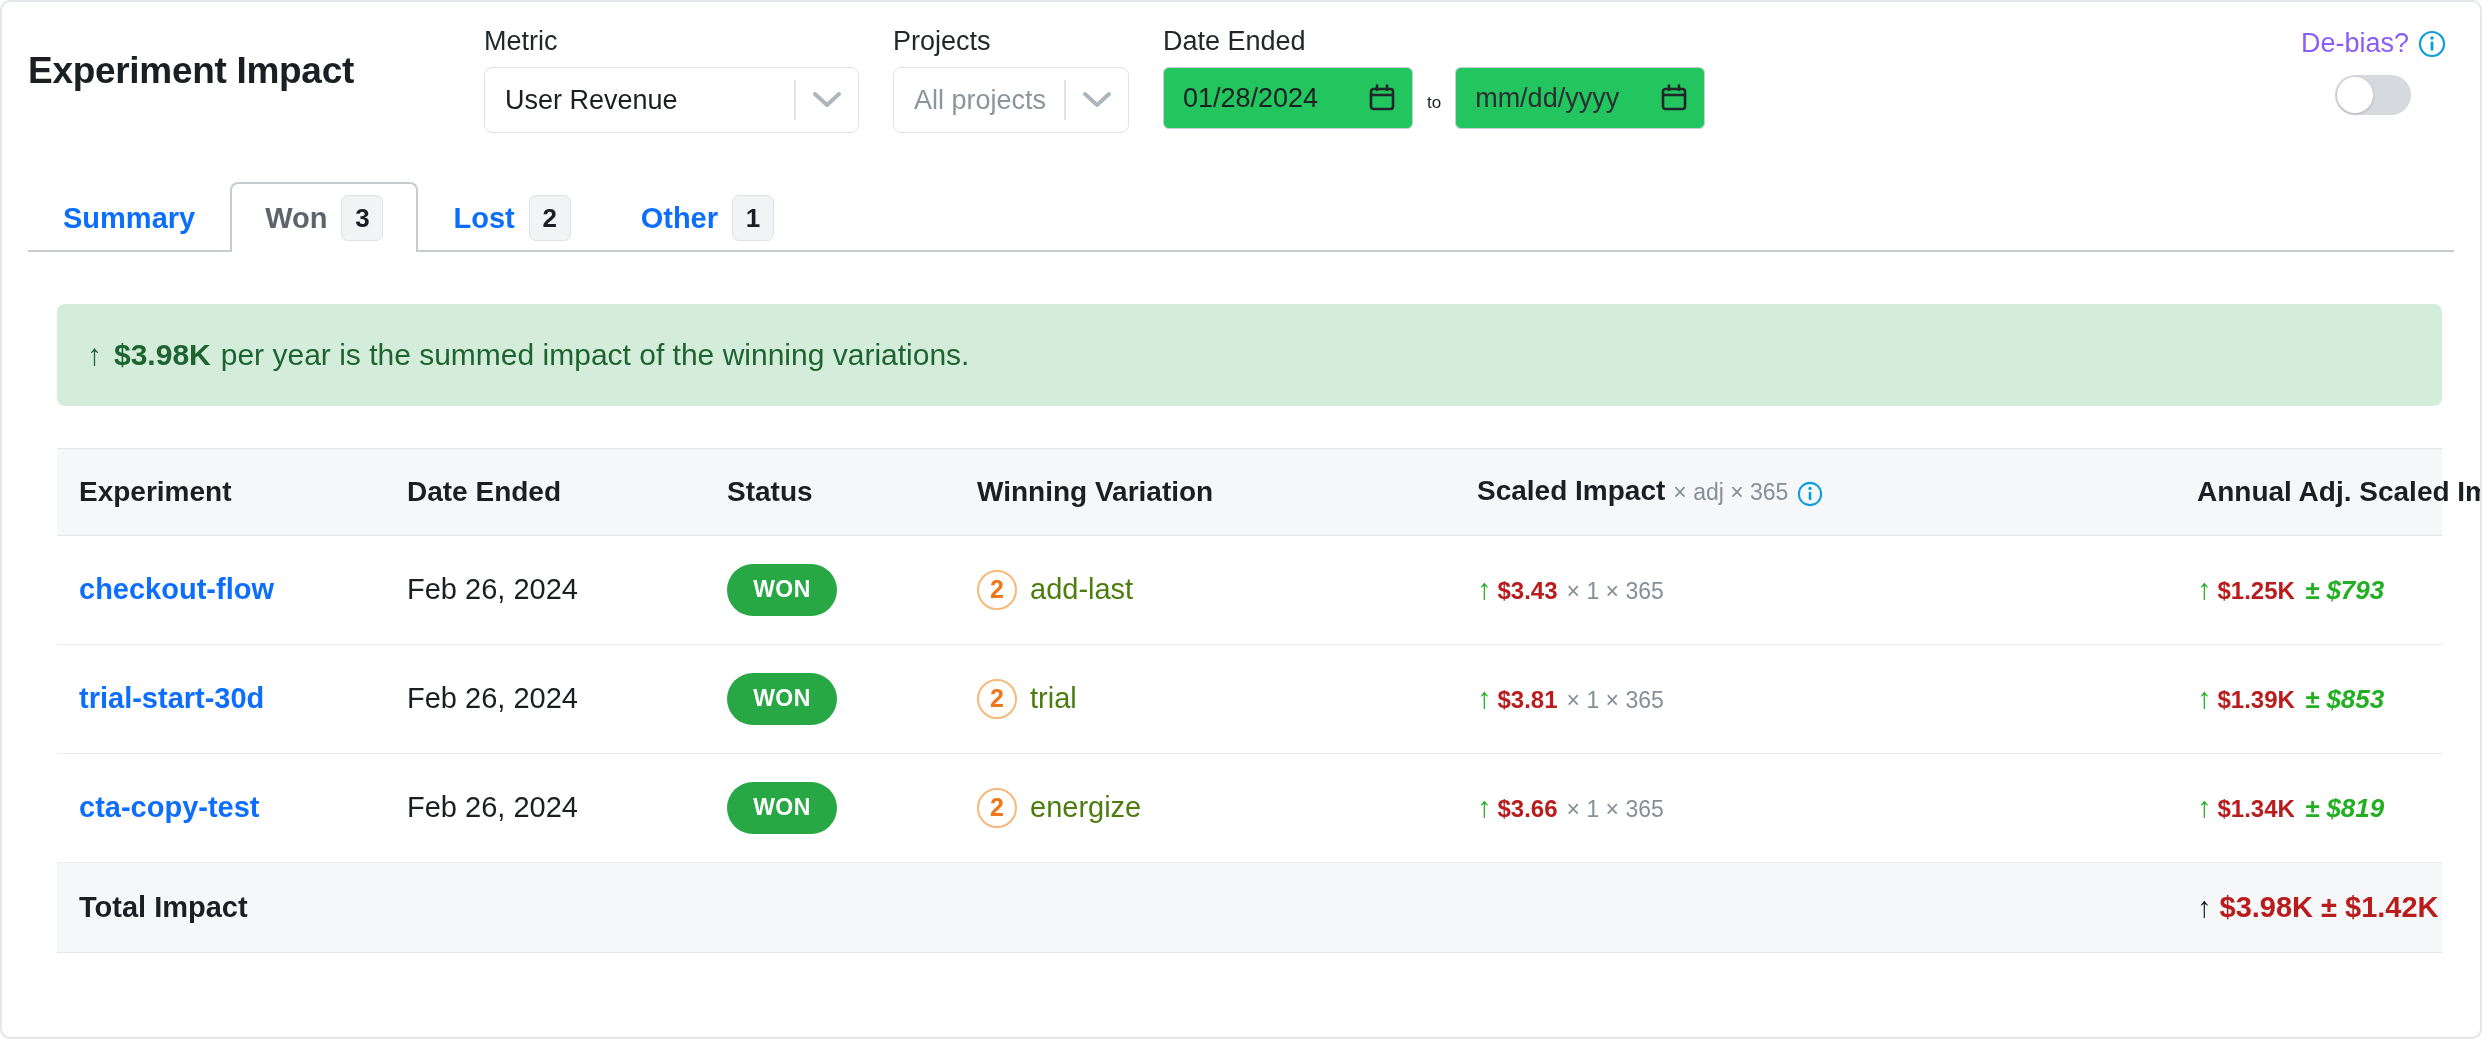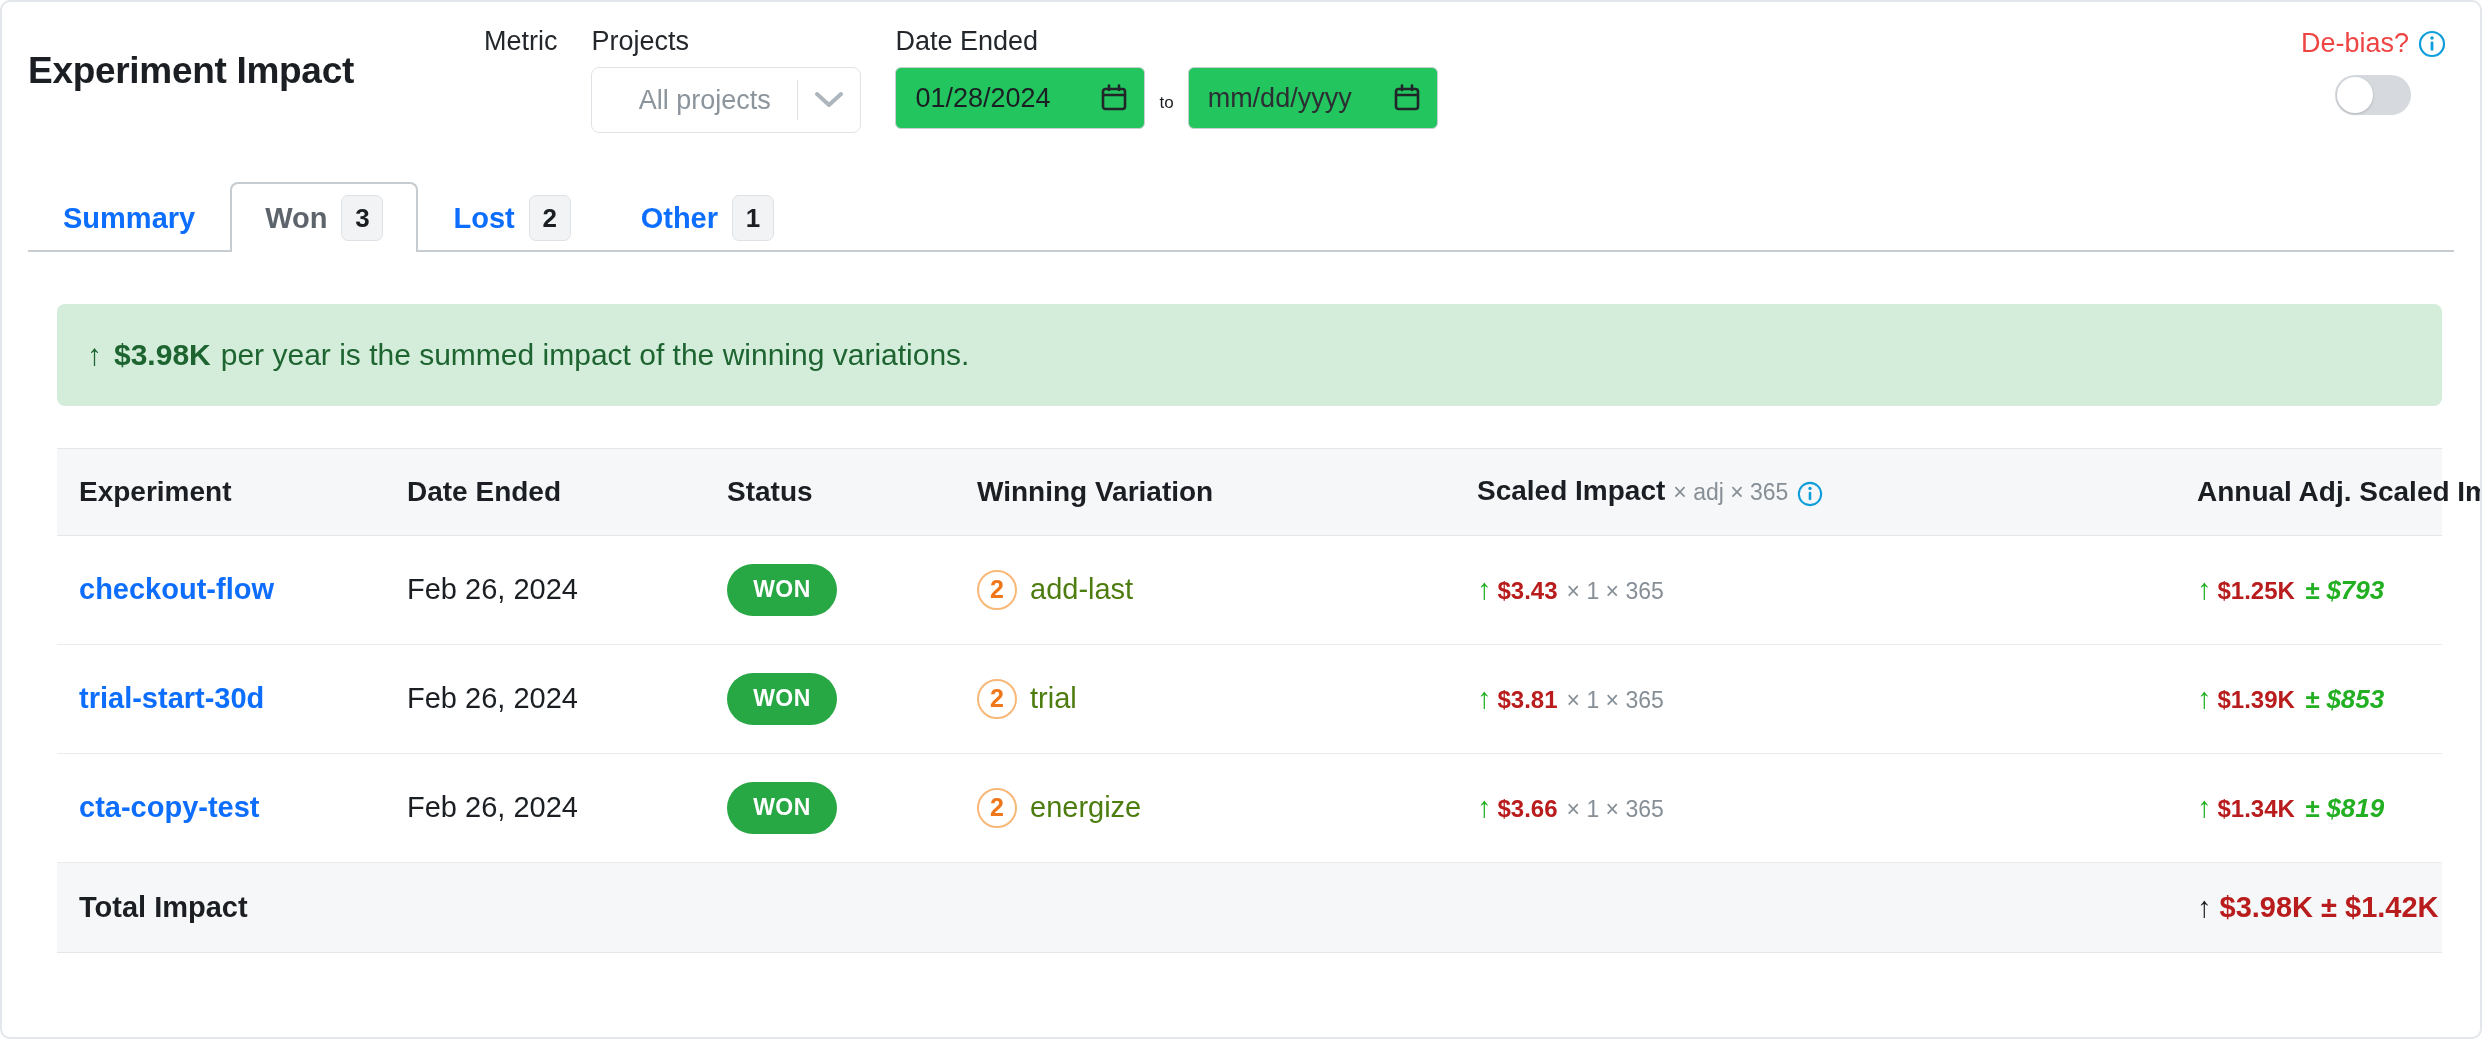--- a/index.html
+++ b/index.html
@@ -58,21 +58,21 @@
     position: relative;
     display: flex;
     align-items: center;
     height: 66px;
     border: 1.5px solid #dfe3e8;
     border-radius: 8px;
     background: #fff;
     padding: 0 0 0 20px;
   }
   .select-box.metric { width: 375px; }
-  .select-box.projects { width: 270px; text-align: center; }
+  .select-box.projects { width: 236px; }
   .select-value {
     font-size: 27px;
     color: #1b1f23;
     flex: 1;
     white-space: nowrap;
     overflow: hidden;
   }
   .select-value.placeholder { color: #8c949c; }
   .select-divider {
     width: 1.5px;
@@ -126,21 +126,21 @@
     margin-right: 4px;
   }
   .debias-label-row {
     display: flex;
     align-items: center;
     gap: 9px;
     margin-bottom: 16px;
   }
   .debias-label {
     font-size: 27px;
-    color: #ef4444;
+    color: #8b5cf6;
     white-space: nowrap;
   }
   .info-icon { display: block; }
   .toggle {
     width: 76px;
     height: 40px;
     border-radius: 20px;
     background: #d6dade;
     position: relative;
   }
@@ -360,20 +360,29 @@
 <div class="page">
 
   <div class="header">
 
     <h1 class="page-title">Experiment Impact</h1>
 
     <div class="filters">
 
       <div class="field">
         <span class="field-label">Metric</span>
+        <div class="select-box metric">
+          <span class="select-value">User Revenue</span>
+          <span class="select-divider"></span>
+          <span class="chevron">
+            <svg width="30" height="18" viewBox="0 0 30 18">
+                <path d="M3 3 L15 14 L27 3" fill="none" stroke="#adb5bd" stroke-width="4" stroke-linecap="round" stroke-linejoin="round"></path>
+              </svg>
+          </span>
+        </div>
       </div>
 
       <div class="field">
         <span class="field-label">Projects</span>
         <div class="select-box projects">
           <span class="select-value placeholder">All projects</span>
           <span class="select-divider"></span>
           <span class="chevron">
             <svg width="30" height="18" viewBox="0 0 30 18">
                 <path d="M3 3 L15 14 L27 3" fill="none" stroke="#adb5bd" stroke-width="4" stroke-linecap="round" stroke-linejoin="round"></path>

